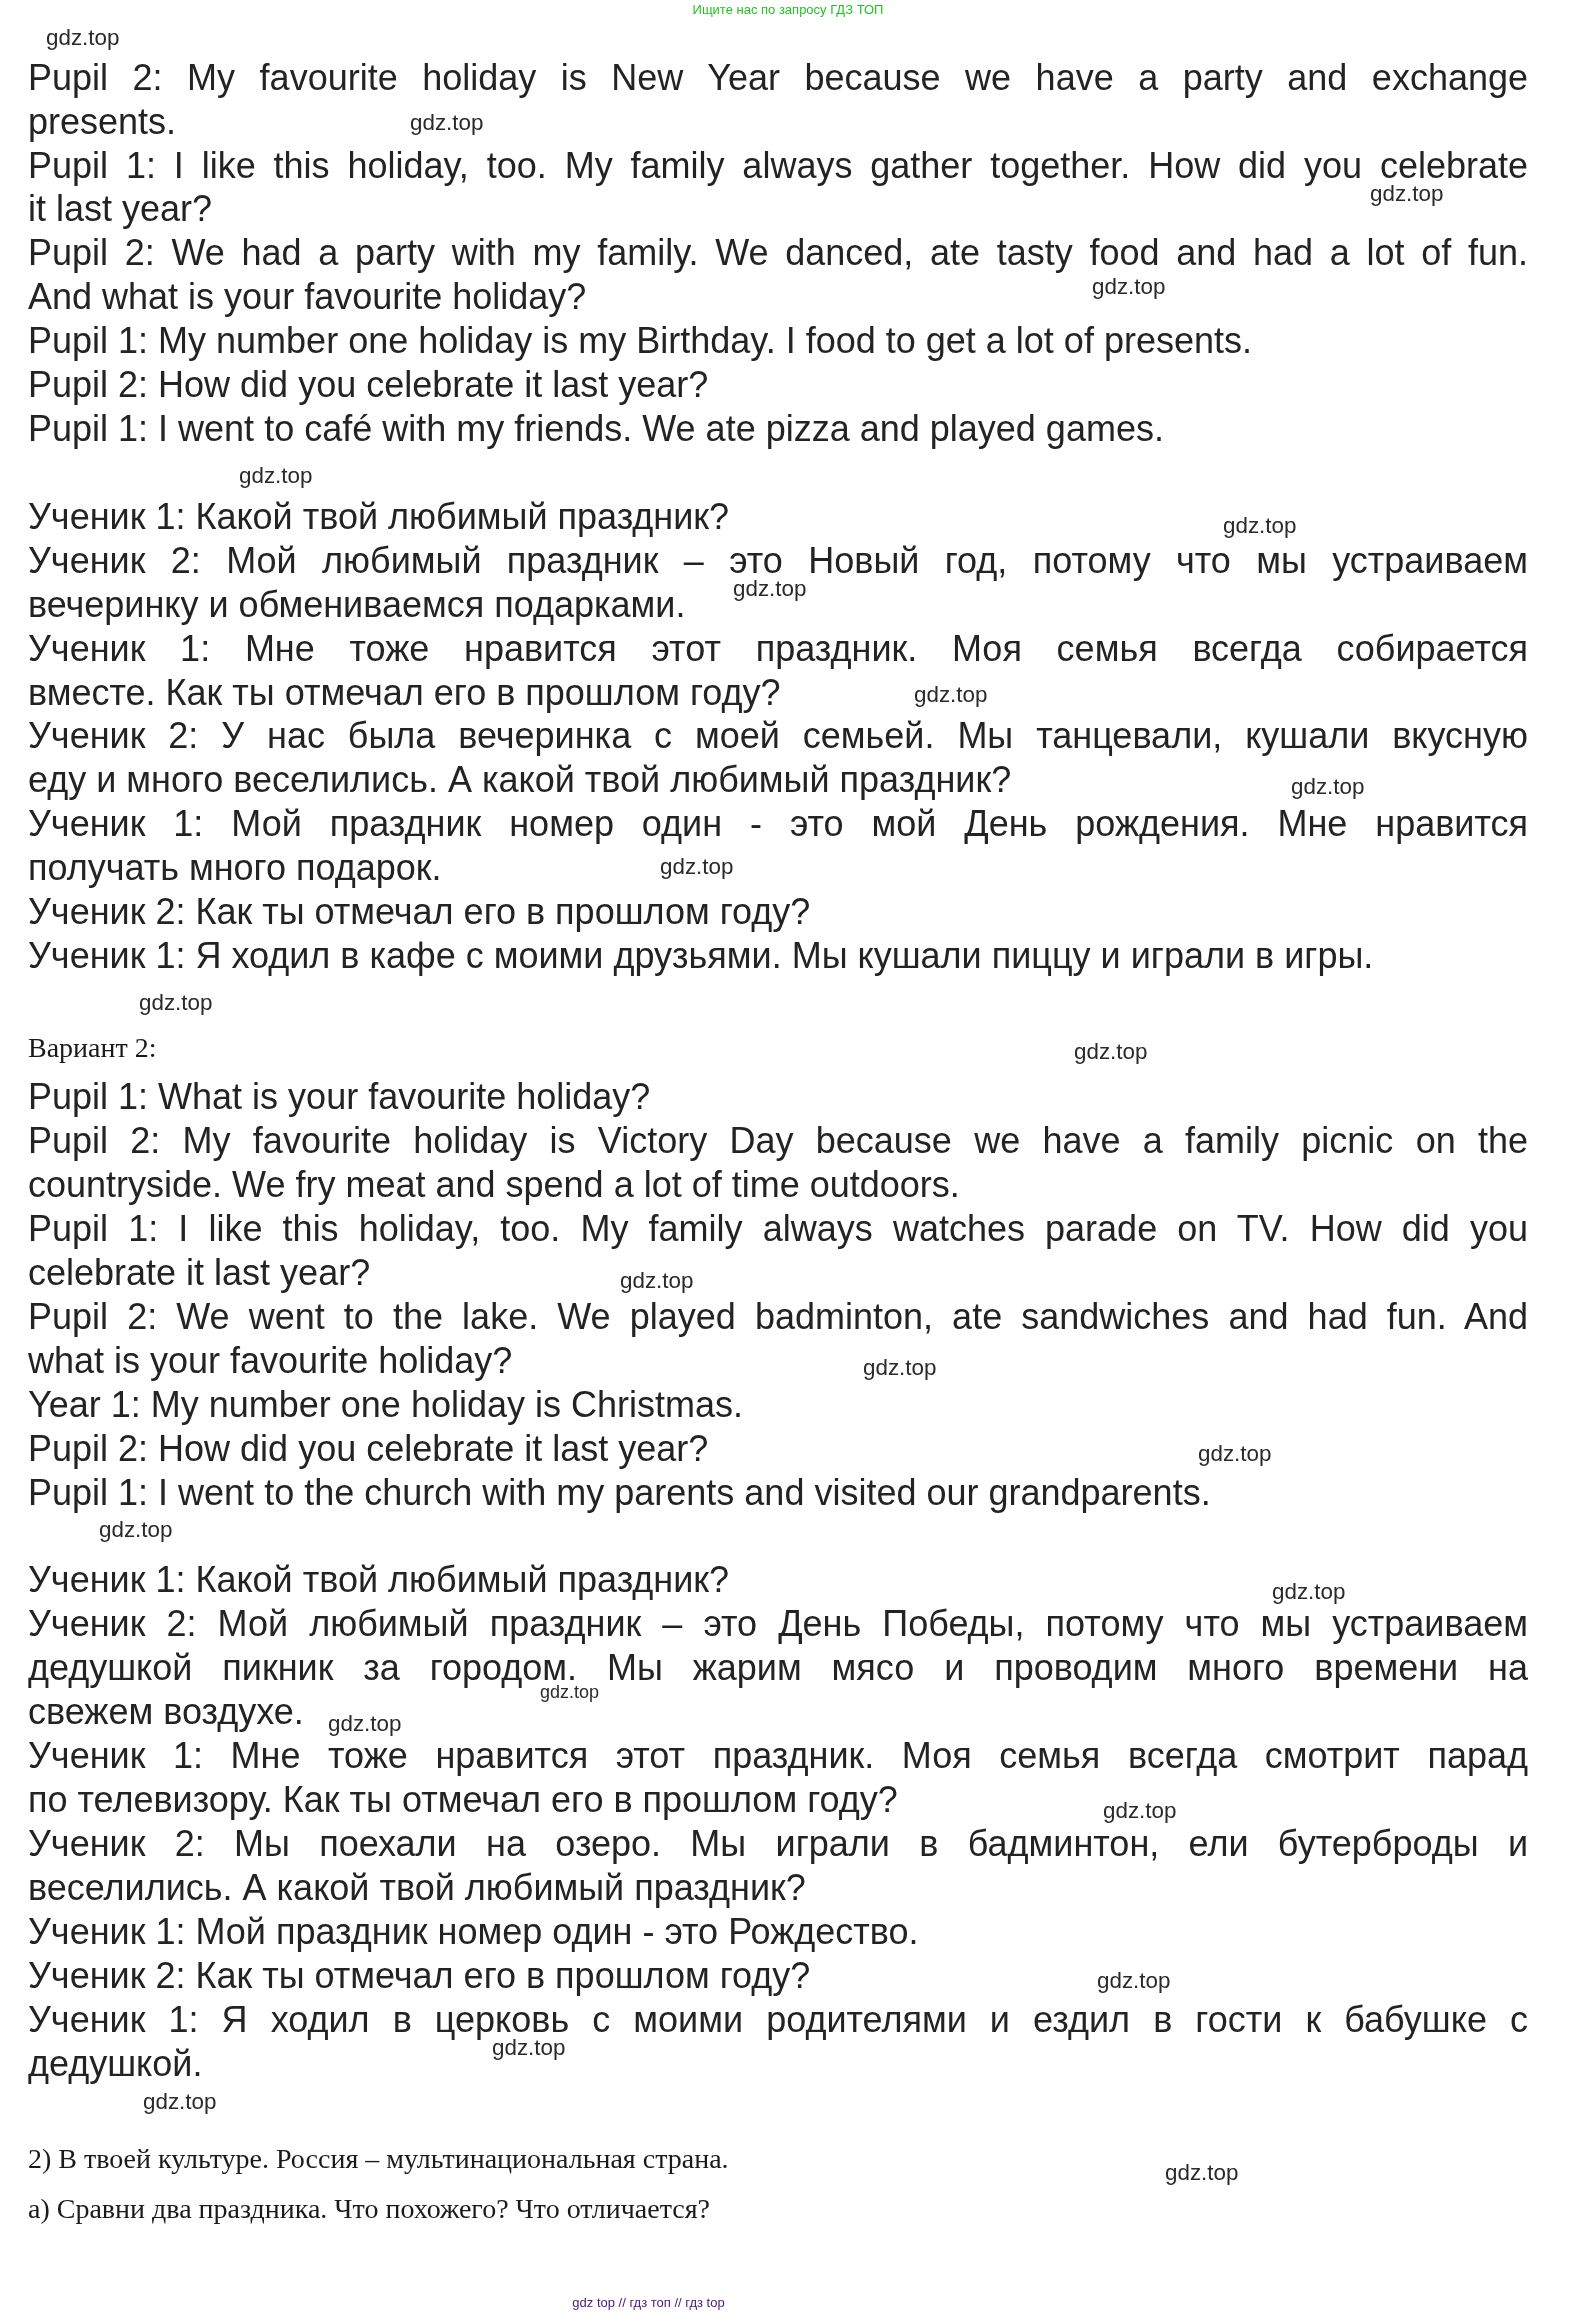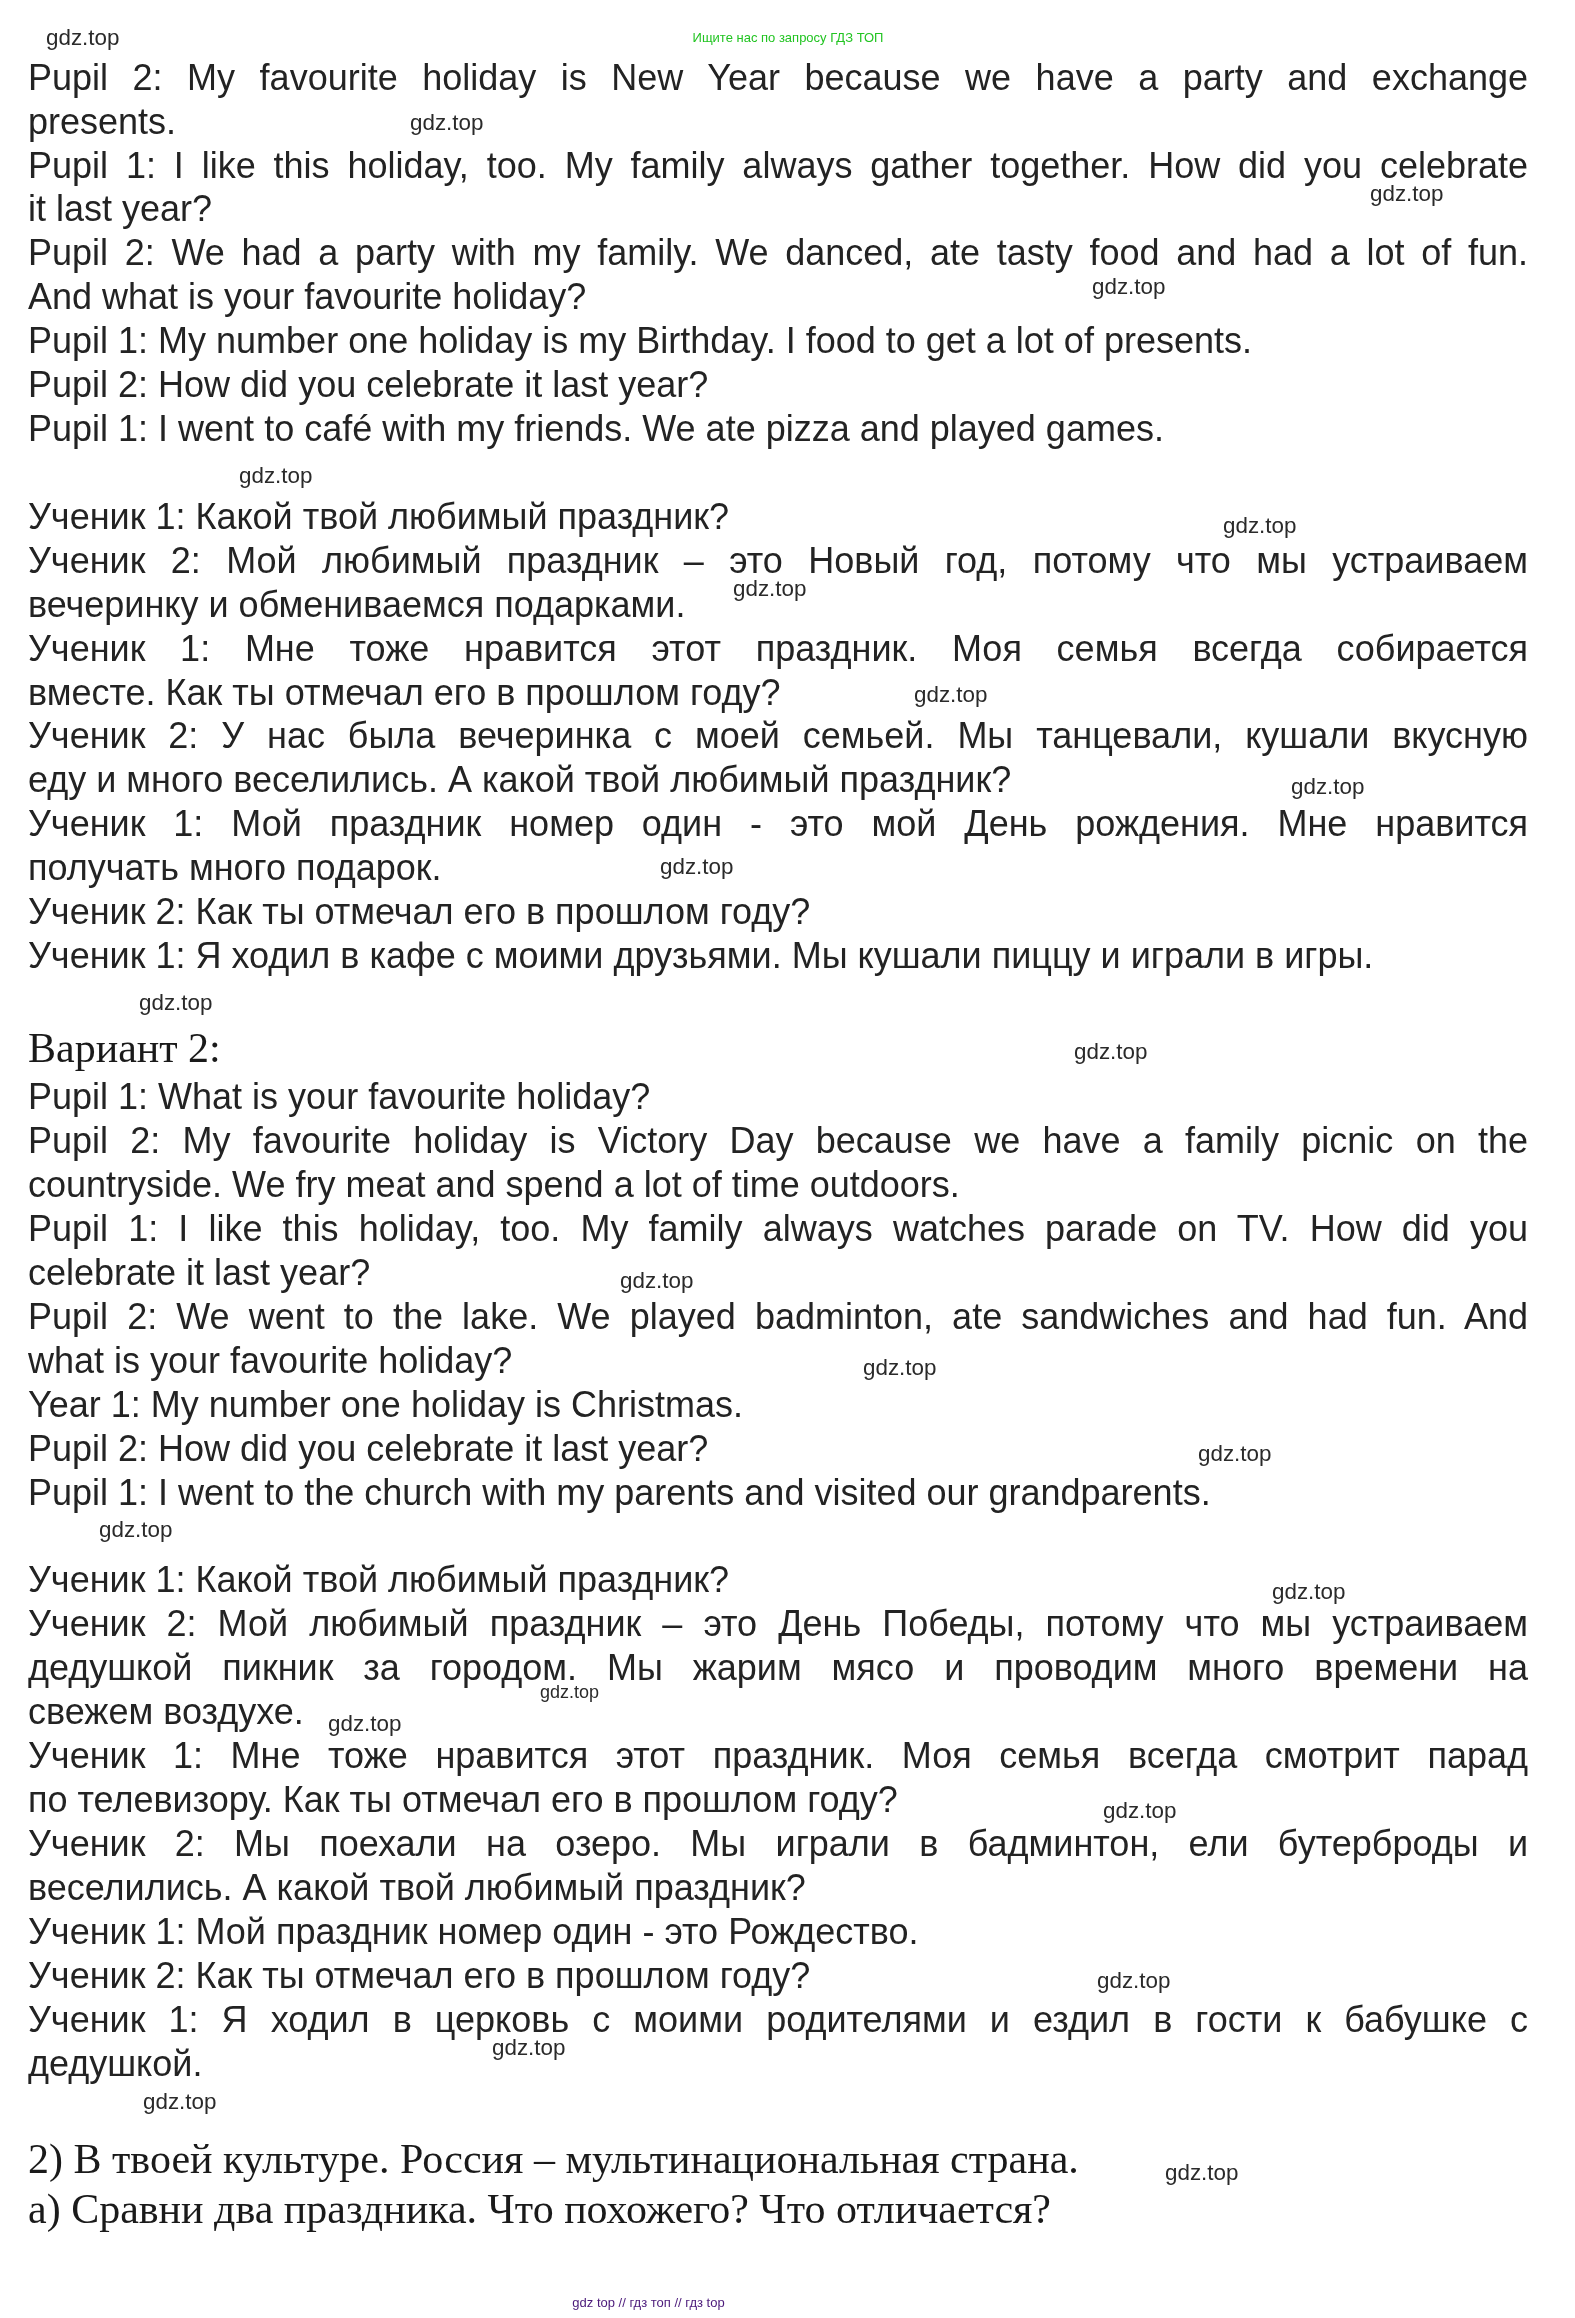--- a/index.html
+++ b/index.html
@@ -1,26 +1,26 @@
 <!DOCTYPE html>
 <html style="font-size:12.3px"><head>
 <meta charset="utf-8">
 <style>
   html, body { margin:0; padding:0; background:#ffffff; }
   body { width:1576px; height:2319px; position:relative; overflow:hidden; }
   .hdr { position:absolute; left:0; width:1576px; top:1.5px; text-align:center;
-         font-family:"Liberation Sans", sans-serif; font-size:13px; color:#22c422;margin-top:28px; }
+         font-family:"Liberation Sans", sans-serif; font-size:13px; color:#22c422; }
   .ftr { position:absolute; left:0; width:1297px; top:2295px; text-align:center;
          font-family:"Liberation Sans", sans-serif; font-size:13px; color:#4b1a7a; }
   .line { position:absolute; left:28px; width:1500px; white-space:nowrap;
           font-family:"Liberation Sans", sans-serif; font-size:36px; line-height:44px;
           color:#232323; transform-origin:left top; }
   .j { text-align:justify; text-align-last:justify; white-space:normal; }
   .ru { }
-  .serif { font-family:"Liberation Serif", serif; font-size:42px; color:#1a1a1a; }
+  .serif { font-family:"Liberation Serif", serif; font-size:28px; color:#1a1a1a; }
   .wm { position:absolute; font-family:"Liberation Sans", sans-serif; font-size:22.4px;
         color:#2a2a2a; white-space:nowrap; }
 </style>
 </head>
 <body>
 
 <div class="hdr">Ищите нас по запросу ГДЗ ТОП</div>
 
 <div class="line j" style="top:56px">Pupil 2:  My favourite holiday is New Year because we have a party and exchange</div>
 <div class="line" style="top:100px">presents.</div>

